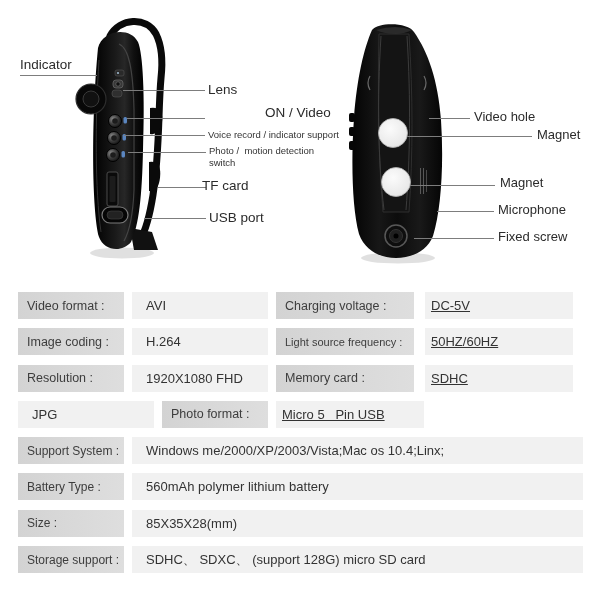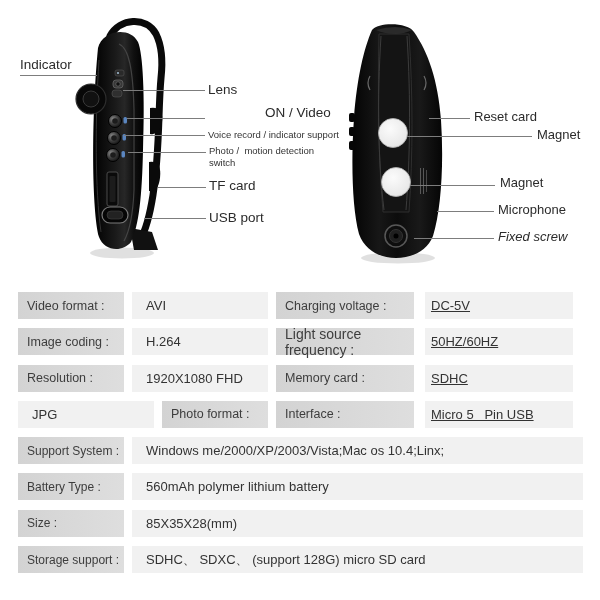--- a/index.html
+++ b/index.html
@@ -24,21 +24,21 @@
   }
   .val{
     background:#f1f1f1;color:#333;font-size:13px;padding-left:14px;white-space:pre;
   }
   .g-lbl-l{width:106px;margin-right:8px;}
   .g-val-l{width:136px;margin-right:8px;}
   .g-lbl-r{width:138px;margin-right:11px;}
   .g-val-r{width:148px;padding-left:6px;text-decoration:underline;}
   .f-lbl{width:106px;margin-right:8px;font-size:12px;}
   .f-val{width:451px;}
-  .fs-small{font-size:14px;}
+  .fs-small{font-size:11px;}
 </style>
 </head>
 <body>
 
 <div class="canvas">
 
   <svg class="diagram-art" viewBox="0 0 600 280" aria-hidden="true">
     <defs>
       <linearGradient id="lbody" x1="0" y1="0" x2="1" y2="0">
         <stop offset="0" stop-color="#000000"></stop>
@@ -145,28 +145,28 @@
   <div class="leader" style="left:410px;top:185px;width:85px;"></div>
   <div class="leader" style="left:437px;top:211px;width:57px;"></div>
   <div class="leader" style="left:414px;top:238px;width:80px;"></div>
 
   <div class="device-label" style="left:20px;top:57px;">Indicator</div>
   <div class="device-label" style="left:208px;top:82px;">Lens</div>
   <div class="device-label" style="left:226px;top:105px;margin-left:39px;">ON / Video</div>
   <div class="device-label small" style="left:208px;top:129px;">Voice record / indicator support</div>
   <div class="device-label small" style="left:209px;top:145px;">Photo /  motion detection
 switch</div>
-  <div class="device-label" style="left:209px;top:178px;text-align:right;">TF card</div>
+  <div class="device-label" style="left:202px;top:178px;text-align:right;">TF card</div>
   <div class="device-label" style="left:209px;top:210px;">USB port</div>
 
-  <div class="device-label right-label" style="left:474px;top:110px;">Reset card</div>
+  <div class="device-label right-label" style="left:474px;top:110px;">Video hole</div>
   <div class="device-label right-label" style="left:537px;top:128px;">Magnet</div>
   <div class="device-label right-label" style="left:500px;top:176px;">Magnet</div>
   <div class="device-label right-label" style="left:498px;top:203px;">Microphone</div>
-  <div class="device-label right-label" style="left:498px;top:230px;font-style:italic;">Fixed screw</div>
+  <div class="device-label right-label" style="left:498px;top:230px;">Fixed screw</div>
 
   <div class="spec-table">
 
     <div class="spec-row">
       <div class="cell lbl g-lbl-l">Video format :</div>
       <div class="cell val g-val-l">AVI</div>
       <div class="cell lbl g-lbl-r">Charging voltage :</div>
       <div class="cell val g-val-r">DC-5V</div>
     </div>
 
@@ -180,21 +180,20 @@
     <div class="spec-row">
       <div class="cell lbl g-lbl-l">Resolution :</div>
       <div class="cell val g-val-l">1920X1080 FHD</div>
       <div class="cell lbl g-lbl-r">Memory card :</div>
       <div class="cell val g-val-r">SDHC</div>
     </div>
 
     <div class="spec-row">
       <div class="cell val g-val-l">JPG</div>
       <div class="cell lbl g-lbl-l">Photo format :</div>
-      <div class="cell lbl g-lbl-r">Interface :</div>
       <div class="cell val g-val-r">Micro 5   Pin USB</div>
     </div>
 
     <div class="spec-row">
       <div class="cell lbl f-lbl">Support System :</div>
       <div class="cell val f-val">Windows me/2000/XP/2003/Vista;Mac os 10.4;Linx;</div>
     </div>
 
     <div class="spec-row">
       <div class="cell lbl f-lbl">Battery Type :</div>

